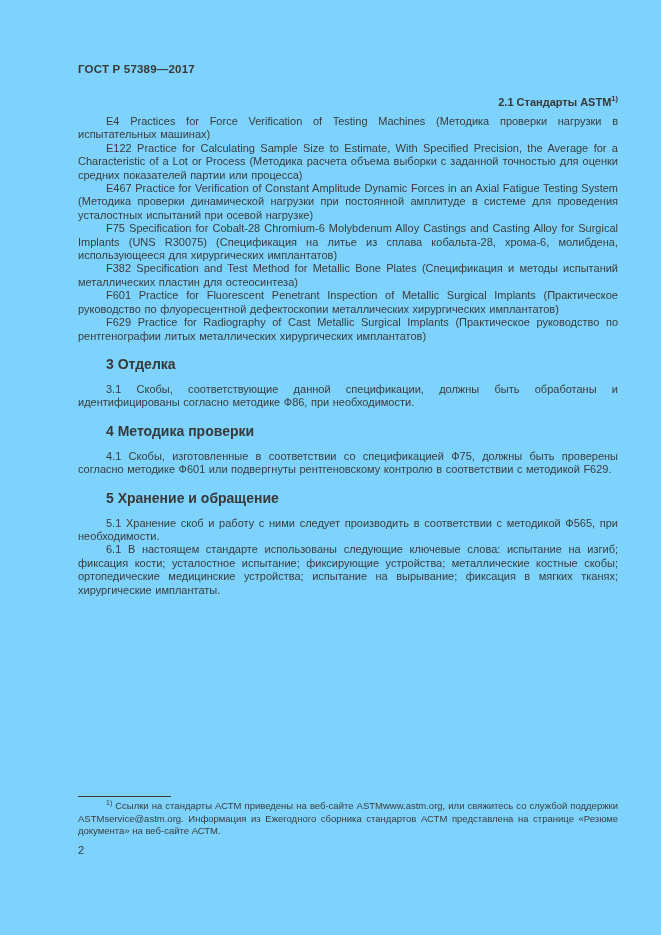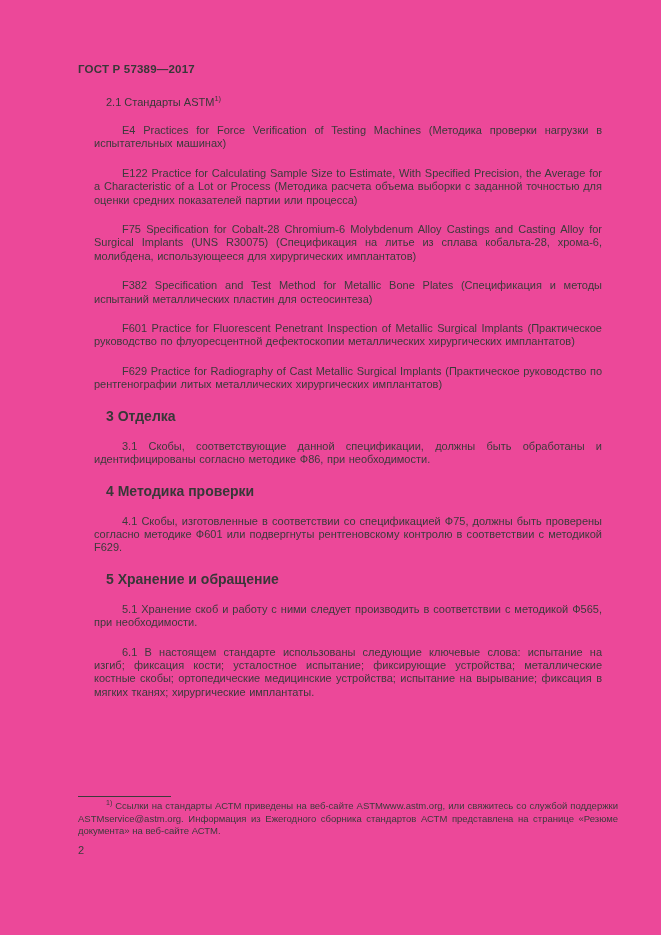--- a/index.html
+++ b/index.html
@@ -1,56 +1,57 @@
 <!DOCTYPE html>
 <html><head>
 <meta charset="utf-8">
 <style>
   html, body { margin: 0; padding: 0; background: #e8e8e8; }
   .page {
     position: relative;
     width: 661px;
     height: 935px;
-    background: #ec4899;
+    background: #7dd3fc;
     font-family: "Liberation Sans", sans-serif;
     color: #3b3b3b;
     overflow: hidden;
     margin: 0 auto;
   }
   .content {
     position: absolute;
     left: 78px;
     top: 63px;
     width: 540px;
   }
   .doc-header {
     font-size: 11.5px;
     font-weight: bold;
     letter-spacing: 0.2px;
     margin: 0 0 21px 0;
     color: #383838;
   }
   .sub-heading {
     font-size: 11px;
-    font-weight: normal;
+    font-weight: bold;
     text-indent: 28px;
     margin: 0 0 7px 0;
     color: #383838;
+    text-align: right;
   }
   .sub-heading sup {
     font-size: 7.5px;
     vertical-align: super;
     line-height: 0;
   }
   p.body-par {
     font-size: 11px;
     line-height: 13.4px;
     text-align: justify;
     text-indent: 28px;
-    margin: 16px;
+    margin: 0;
     word-spacing: 0.5px;
   }
   h2.section-heading {
     font-size: 14px;
     font-weight: bold;
     text-indent: 28px;
     margin: 13px 0 11px 0;
     color: #383838;
   }
   .footnote-block {
@@ -88,20 +89,21 @@
 
 <div class="page">
   <div class="content">
 
     <div class="doc-header">ГОСТ Р 57389—2017</div>
 
     <h3 class="sub-heading"><span>2.1 Стандарты ASTM</span><sup>1)</sup></h3>
 
     <p class="body-par">E4 Practices for Force Verification of Testing Machines (Методика проверки нагрузки в испытательных машинах)</p>
     <p class="body-par">E122 Practice for Calculating Sample Size to Estimate, With Specified Precision, the Average for a Characteristic of a Lot or Process (Методика расчета объема выборки с заданной точностью для оценки средних показателей партии или процесса)</p>
+    <p class="body-par">E467 Practice for Verification of Constant Amplitude Dynamic Forces in an Axial Fatigue Testing System (Методика проверки динамической нагрузки при постоянной амплитуде в системе для проведения усталостных испытаний при осевой нагрузке)</p>
     <p class="body-par">F75 Specification for Cobalt-28 Chromium-6 Molybdenum Alloy Castings and Casting Alloy for Surgical Implants (UNS R30075) (Спецификация на литье из сплава кобальта-28, хрома-6, молибдена, использующееся для хирургических имплантатов)</p>
     <p class="body-par">F382 Specification and Test Method for Metallic Bone Plates (Спецификация и методы испытаний металлических пластин для остеосинтеза)</p>
     <p class="body-par">F601 Practice for Fluorescent Penetrant Inspection of Metallic Surgical Implants (Практическое руководство по флуоресцентной дефектоскопии металлических хирургических имплантатов)</p>
     <p class="body-par">F629 Practice for Radiography of Cast Metallic Surgical Implants (Практическое руководство по рентгенографии литых металлических хирургических имплантатов)</p>
 
     <h2 class="section-heading">3 Отделка</h2>
     <p class="body-par">3.1 Скобы, соответствующие данной спецификации, должны быть обработаны и идентифицированы согласно методике Ф86, при необходимости.</p>
 
     <h2 class="section-heading">4 Методика проверки</h2>
     <p class="body-par">4.1 Скобы, изготовленные в соответствии со спецификацией Ф75, должны быть проверены согласно методике Ф601 или подвергнуты рентгеновскому контролю в соответствии с методикой F629.</p>

